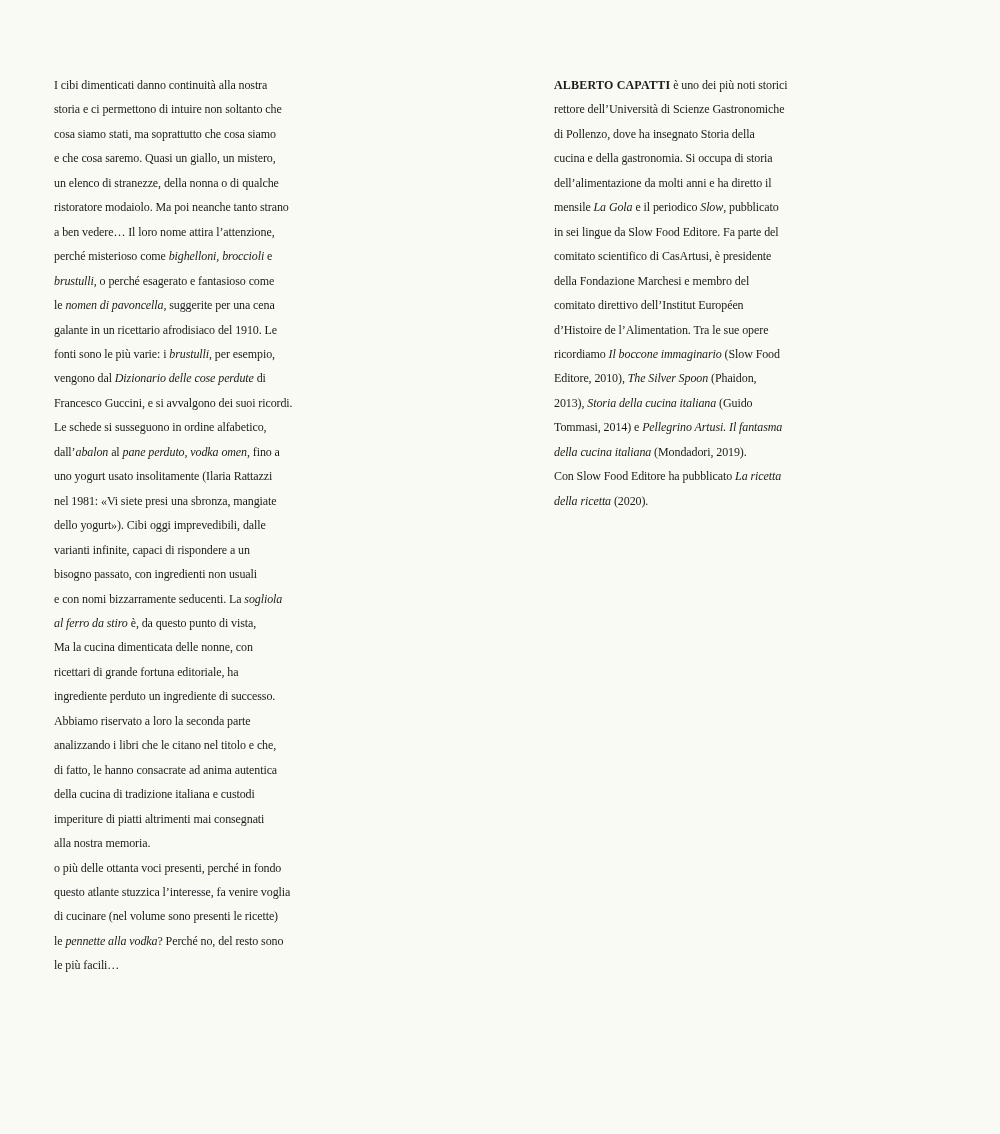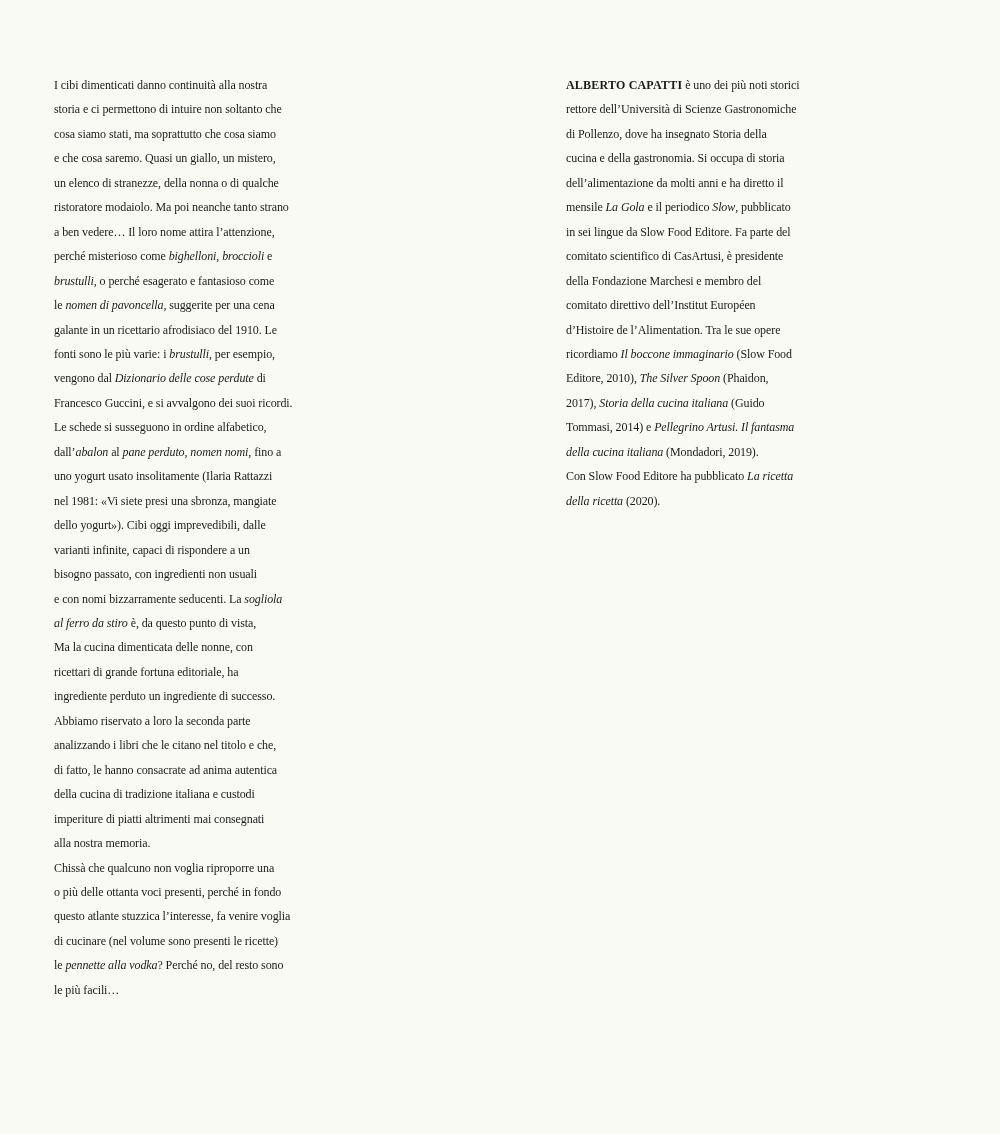--- a/index.html
+++ b/index.html
@@ -27,21 +27,20 @@
       line-height: 24.45px;
       letter-spacing: -0.1px;
     }
     .col-left {
       left: 54px;
       width: 430px;
     }
     .col-right {
       left: 554px;
       width: 420px;
-      margin-left: 12px;
     }
     .line {
       display: block;
       white-space: nowrap;
     }
     .seg-italic {
       font-style: italic;
     }
     .seg-bold {
       font-weight: bold;
@@ -61,38 +60,37 @@
       <span class="line"><span>ristoratore modaiolo. Ma poi neanche tanto strano</span></span>
       <span class="line"><span>a ben vedere… Il loro nome attira l’attenzione,</span></span>
       <span class="line"><span>perché misterioso come </span><span class="seg-italic">bighelloni, broccioli</span><span> e</span></span>
       <span class="line"><span class="seg-italic">brustulli</span><span>, o perché esagerato e fantasioso come</span></span>
       <span class="line"><span>le </span><span class="seg-italic">nomen di pavoncella</span><span>, suggerite per una cena</span></span>
       <span class="line"><span>galante in un ricettario afrodisiaco del 1910. Le</span></span>
       <span class="line"><span>fonti sono le più varie: i </span><span class="seg-italic">brustulli</span><span>, per esempio,</span></span>
       <span class="line"><span>vengono dal </span><span class="seg-italic">Dizionario delle cose perdute</span><span> di</span></span>
       <span class="line"><span>Francesco Guccini, e si avvalgono dei suoi ricordi.</span></span>
       <span class="line"><span>Le schede si susseguono in ordine alfabetico,</span></span>
-      <span class="line"><span>dall’</span><span class="seg-italic">abalon</span><span> al </span><span class="seg-italic">pane perduto</span><span>, </span><span class="seg-italic">nomen nomi</span><span>, fino a</span></span>
+      <span class="line"><span>dall’</span><span class="seg-italic">abalon</span><span> al </span><span class="seg-italic">pane perduto</span><span>, </span><span class="seg-italic">vodka omen</span><span>, fino a</span></span>
       <span class="line"><span>uno yogurt usato insolitamente (Ilaria Rattazzi</span></span>
       <span class="line"><span>nel 1981: «Vi siete presi una sbronza, mangiate</span></span>
       <span class="line"><span>dello yogurt»). Cibi oggi imprevedibili, dalle</span></span>
       <span class="line"><span>varianti infinite, capaci di rispondere a un</span></span>
       <span class="line"><span>bisogno passato, con ingredienti non usuali</span></span>
       <span class="line"><span>e con nomi bizzarramente seducenti. La </span><span class="seg-italic">sogliola</span></span>
       <span class="line"><span class="seg-italic">al ferro da stiro</span><span> è, da questo punto di vista,</span></span>
       <span class="line"><span>Ma la cucina dimenticata delle nonne, con</span></span>
       <span class="line"><span>ricettari di grande fortuna editoriale, ha</span></span>
       <span class="line"><span>ingrediente perduto un ingrediente di successo.</span></span>
       <span class="line"><span>Abbiamo riservato a loro la seconda parte</span></span>
       <span class="line"><span>analizzando i libri che le citano nel titolo e che,</span></span>
       <span class="line"><span>di fatto, le hanno consacrate ad anima autentica</span></span>
       <span class="line"><span>della cucina di tradizione italiana e custodi</span></span>
       <span class="line"><span>imperiture di piatti altrimenti mai consegnati</span></span>
       <span class="line"><span>alla nostra memoria.</span></span>
-      <span class="line"><span>Chissà che qualcuno non voglia riproporre una</span></span>
       <span class="line"><span>o più delle ottanta voci presenti, perché in fondo</span></span>
       <span class="line"><span>questo atlante stuzzica l’interesse, fa venire voglia</span></span>
       <span class="line"><span>di cucinare (nel volume sono presenti le ricette)</span></span>
       <span class="line"><span>le </span><span class="seg-italic">pennette alla vodka</span><span>? Perché no, del resto sono</span></span>
       <span class="line"><span>le più facili…</span></span>
     </div>
 
   <div class="column col-right">
       <span class="line"><span class="seg-bold">ALBERTO CAPATTI</span><span> è uno dei più noti storici</span></span>
       <span class="line"><span>rettore dell’Università di Scienze Gastronomiche</span></span>
@@ -100,19 +98,19 @@
       <span class="line"><span>cucina e della gastronomia. Si occupa di storia</span></span>
       <span class="line"><span>dell’alimentazione da molti anni e ha diretto il</span></span>
       <span class="line"><span>mensile </span><span class="seg-italic">La Gola</span><span> e il periodico </span><span class="seg-italic">Slow</span><span>, pubblicato</span></span>
       <span class="line"><span>in sei lingue da Slow Food Editore. Fa parte del</span></span>
       <span class="line"><span>comitato scientifico di CasArtusi, è presidente</span></span>
       <span class="line"><span>della Fondazione Marchesi e membro del</span></span>
       <span class="line"><span>comitato direttivo dell’Institut Européen</span></span>
       <span class="line"><span>d’Histoire de l’Alimentation. Tra le sue opere</span></span>
       <span class="line"><span>ricordiamo </span><span class="seg-italic">Il boccone immaginario</span><span> (Slow Food</span></span>
       <span class="line"><span>Editore, 2010), </span><span class="seg-italic">The Silver Spoon</span><span> (Phaidon,</span></span>
-      <span class="line"><span>2017), </span><span class="seg-italic">Storia della cucina italiana</span><span> (Guido</span></span>
+      <span class="line"><span>2013), </span><span class="seg-italic">Storia della cucina italiana</span><span> (Guido</span></span>
       <span class="line"><span>Tommasi, 2014) e </span><span class="seg-italic">Pellegrino Artusi. Il fantasma</span></span>
       <span class="line"><span class="seg-italic">della cucina italiana</span><span> (Mondadori, 2019).</span></span>
       <span class="line"><span>Con Slow Food Editore ha pubblicato </span><span class="seg-italic">La ricetta</span></span>
       <span class="line"><span class="seg-italic">della ricetta</span><span> (2020).</span></span>
     </div>
 </div>
 
 </body></html>

